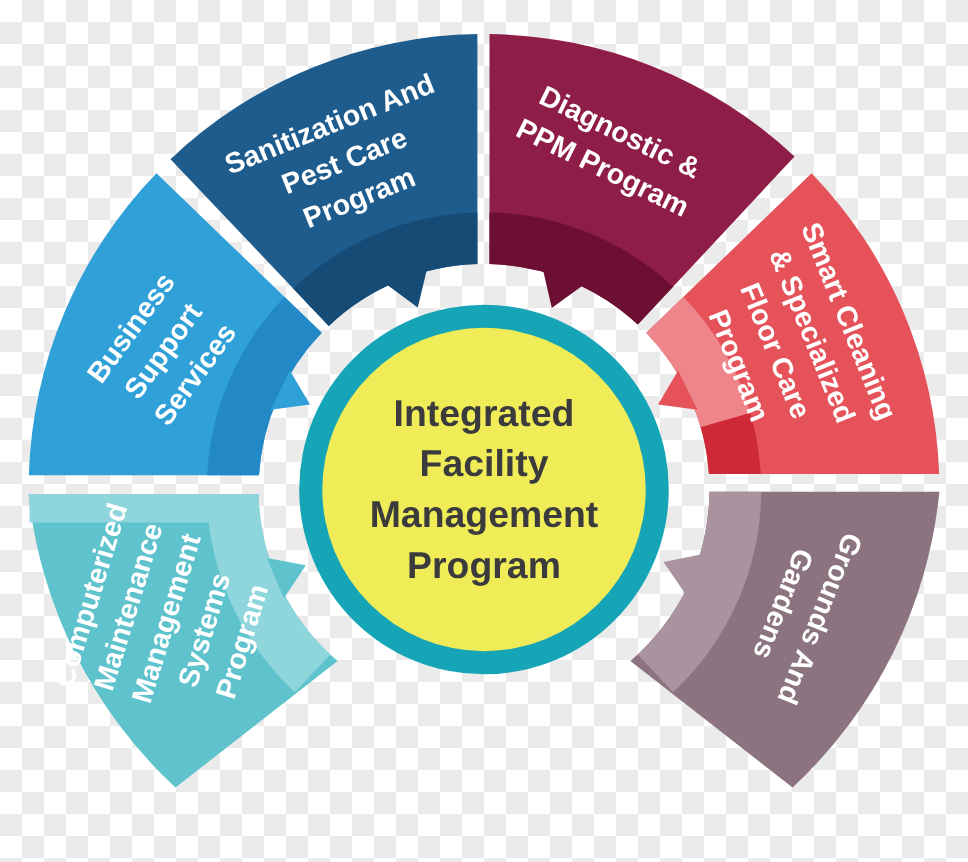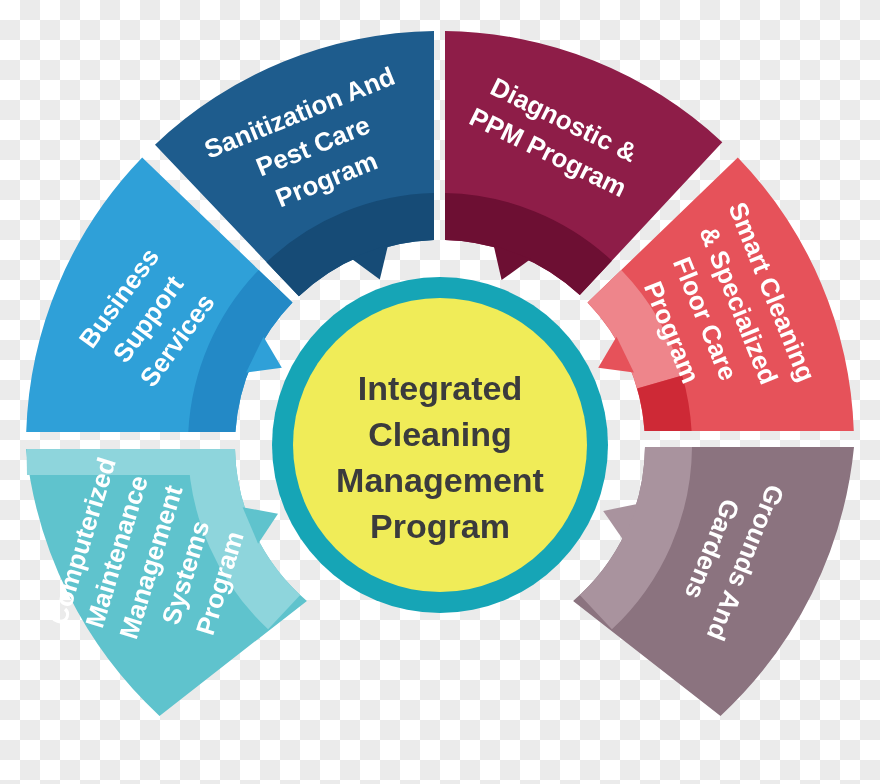--- a/index.html
+++ b/index.html
@@ -3,21 +3,21 @@
 <meta charset="utf-8">
 <title>Integrated Facility Management Program</title>
 <style>
   html,body{margin:0;padding:0;}
   body{width:880px;height:784px;overflow:hidden;font-family:"Liberation Sans",sans-serif;}
   .stage{position:relative;width:880px;height:784px;background-size:40px 40px;}
   .stage svg{position:absolute;left:0;top:0;display:block;}
   .seg-label{position:absolute;color:#FFFFFF;font-weight:700;font-size:26px;line-height:36px;
              text-align:center;white-space:nowrap;z-index:3;}
   .center-label{position:absolute;font-weight:700;font-size:34px;line-height:46px;
-                text-align:center;white-space:nowrap;z-index:3;margin-top:12px;}
+                text-align:center;white-space:nowrap;z-index:3;}
 </style>
 </head>
 <body>
 
 <div class="stage" style="background-image: conic-gradient(rgb(235, 235, 235) 0deg, rgb(235, 235, 235) 25%, rgb(255, 255, 255) 0deg, rgb(255, 255, 255) 50%, rgb(235, 235, 235) 0deg, rgb(235, 235, 235) 75%, rgb(255, 255, 255) 0deg); background-size: 40px 40px;">
   <svg id="diagram-svg" width="880" height="784" viewBox="0 0 880 784">
       <path d="M 155.0,144.7 A 414 414 0 0 1 434.0,31.0 L 434.0,240.1 A 205 205 0 0 0 298.9,296.3 Z" fill="#1E5C8D"></path>
       <path d="M 266.5,262.2 A 252 252 0 0 1 434.0,193.1 L 434.0,240.1 A 205 205 0 0 0 298.9,296.3 Z" fill="#164B76"></path>
       <path d="M 350.9,258.2 L 379.8,279.6 L 388.2,244.6 Z" fill="#164B76"></path>
       <path d="M 445.0,31.0 A 414 414 0 0 1 722.3,142.2 L 579.8,295.1 A 205 205 0 0 0 445.0,240.1 Z" fill="#8E1D48"></path>
@@ -66,17 +66,17 @@
     </div>
     <div class="seg-label" style="left: 151px; top: 562px; transform: translate(-50%, -50%) rotate(-73deg);">
       <div>Computerized</div>
       <div>Maintenance</div>
       <div>Management</div>
       <div>Systems</div>
       <div>Program</div>
     </div>
     <div class="center-label" style="left: 440px; top: 445px; transform: translate(-50%, -50%); color: rgb(59, 59, 61);">
       <div>Integrated</div>
-      <div>Cleaning</div>
+      <div>Facility</div>
       <div>Management</div>
       <div>Program</div>
     </div>
   </div>
 
 </body></html>

